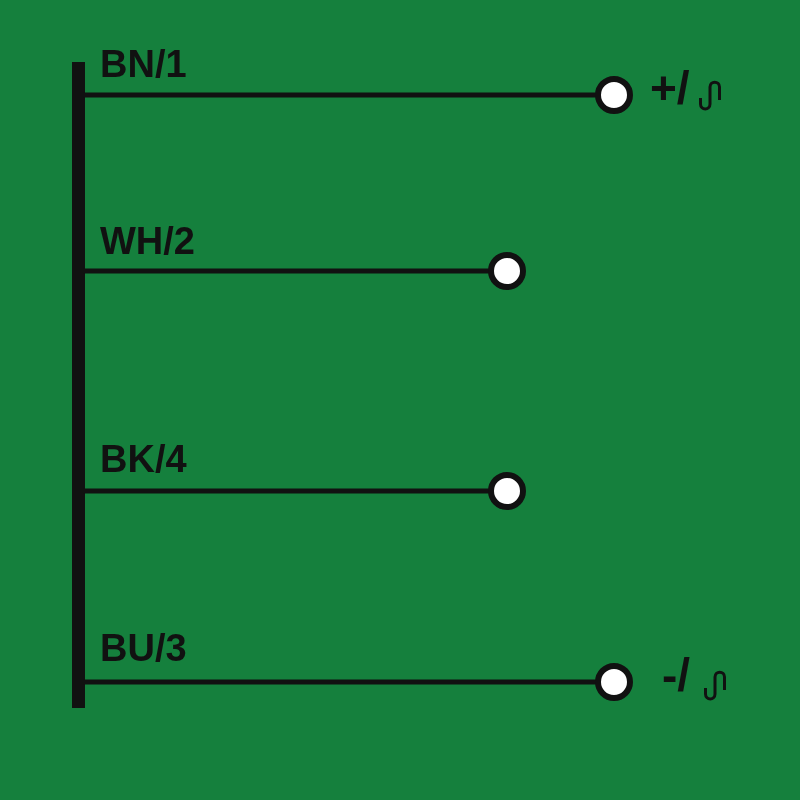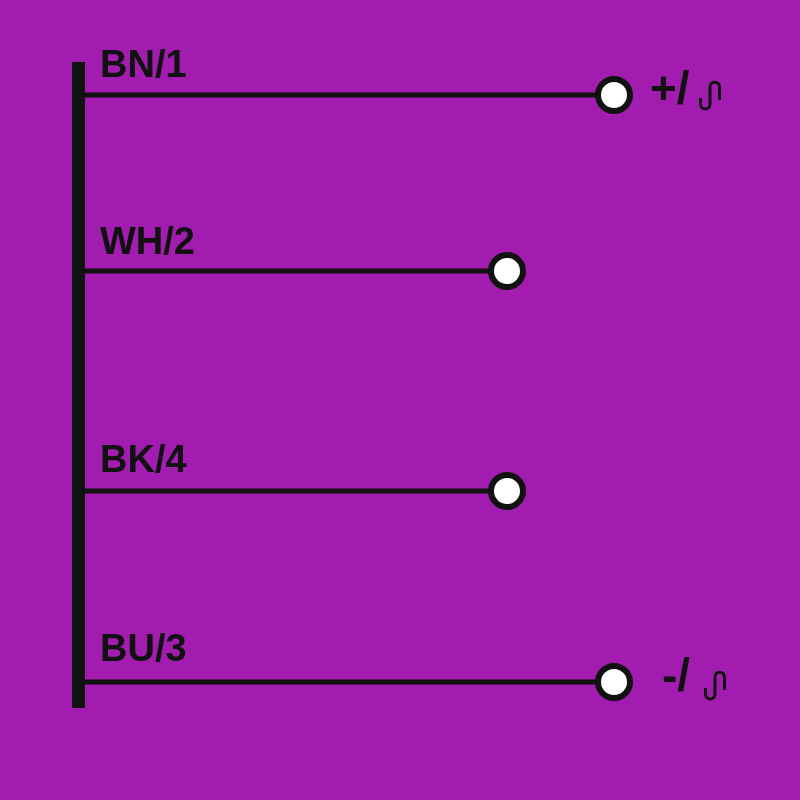--- a/index.html
+++ b/index.html
@@ -7,21 +7,21 @@
     padding: 0;
     width: 800px;
     height: 800px;
     background: #ffffff;
     font-family: "Liberation Sans", sans-serif;
   }
   .stage {
     position: relative;
     width: 800px;
     height: 800px;
-    background: #a21caf;
+    background: #15803d;
   }
   svg text.wire-label {
     font-family: "Liberation Sans", sans-serif;
     font-weight: bold;
     font-size: 38px;
     fill: #111111;
   }
   svg text.terminal-label {
     font-family: "Liberation Sans", sans-serif;
     font-weight: bold;

